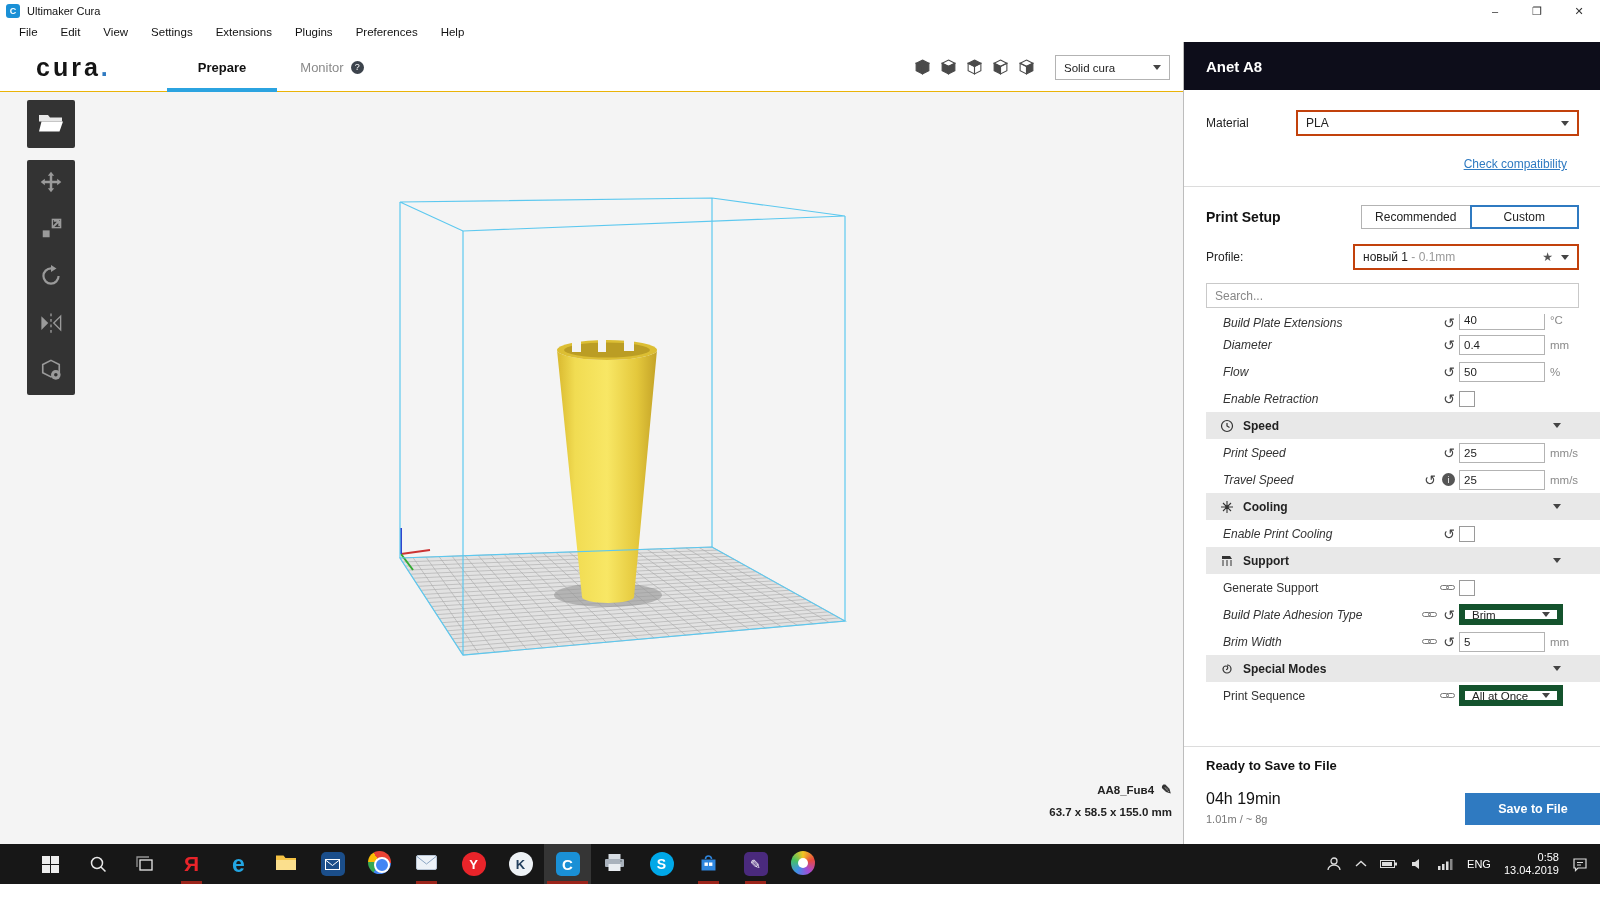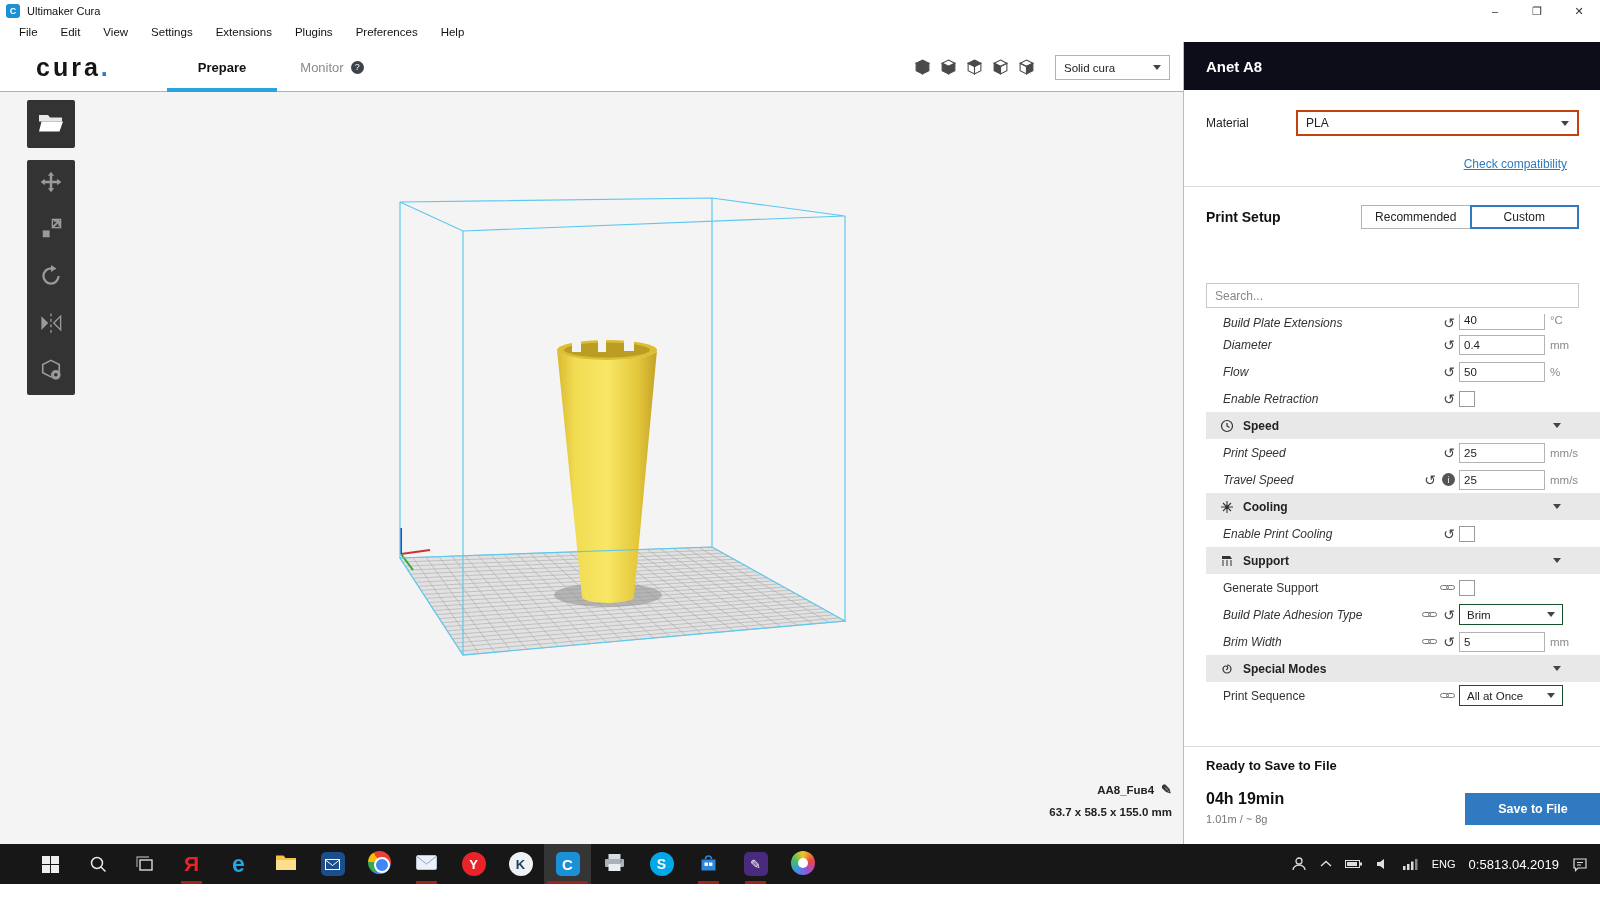--- a/index.html
+++ b/index.html
@@ -72,44 +72,44 @@
 .srow{height:27px;display:flex;align-items:center;position:relative;padding-left:17px}
 .srow.clipped{height:17px;overflow:hidden;align-items:flex-end;padding-bottom:1px}
 .slb{font-size:12px;color:#333}
 .slb.it{font-style:italic}
 .ricwrap{position:absolute;left:203px;width:46px;display:flex;justify-content:flex-end;gap:6px;align-items:center}
 .ric{display:inline-flex;align-items:center;cursor:pointer}
 .ctrl{position:absolute;left:253px;display:flex;align-items:center}
 .inp{width:86px;height:20px;border:1px solid #b3b3b3;font-size:11.5px;padding:0 4px;font-family:"Liberation Sans",sans-serif;background:#fff;color:#222}
 .unit{margin-left:5px;font-size:11.5px;color:#8a8a8a;white-space:nowrap}
 .cb{width:16px;height:16px;border:1px solid #9a9a9a;background:#fff;display:inline-block;cursor:pointer}
-.sel{width:104px;height:21px;border:1px solid #14532d;background:#fff;font-size:11.5px;display:flex;align-items:center;padding:0 7px;justify-content:space-between;cursor:pointer;color:#222}
+.sel{width:104px;height:21px;border:6px solid #14532d;background:#fff;font-size:11.5px;display:flex;align-items:center;padding:0 7px;justify-content:space-between;cursor:pointer;color:#222}
 .rv{font-size:14px;color:#444;line-height:1}
 .inf{width:13px;height:13px;border-radius:50%;background:#555;color:#fff;font-size:9px;display:inline-flex;align-items:center;justify-content:center}
 
 #ready{position:absolute;left:22px;top:716px;font-weight:bold;font-size:13px;color:#111}
-#ptime{position:absolute;left:22px;top:748px;font-weight:bold;font-size:16px;color:#111}
+#ptime{position:absolute;left:22px;top:748px;font-weight:normal;font-size:16px;color:#111}
 #pmat{position:absolute;left:22px;top:771px;font-size:11px;color:#777}
 #savebtn{position:absolute;left:281px;top:751px;width:136px;height:32px;background:#2f7ac1;color:#fff;border:none;font-weight:bold;font-size:12.5px;font-family:"Liberation Sans",sans-serif;cursor:pointer}
 
 
 #taskbar{position:absolute;left:0;top:844px;width:1600px;height:40px;background:#171717;display:flex;align-items:stretch;padding-left:27px}
 .tb-btn{width:47px;height:40px;display:flex;align-items:center;justify-content:center;position:relative;cursor:pointer;flex:0 0 auto}
 .tb-btn.active{background:rgba(255,255,255,.13)}
 .run{position:absolute;bottom:0;left:13px;right:13px;height:3px;background:#9b241a}
 .tb-btn.active .run{left:3px;right:3px}
 #taskbar-apps{display:flex}
 .ci{width:24px;height:24px;border-radius:50%;display:inline-flex;align-items:center;justify-content:center}
 .si{width:24px;height:24px;border-radius:5px;display:inline-flex;align-items:center;justify-content:center}
 .chrome-ic{width:23px;height:23px;border-radius:50%;background:conic-gradient(from -30deg,#ea4335 0 120deg,#4285f4 0 240deg,#34a853 0 300deg,#fbbc05 0 360deg);position:relative;display:inline-block}
 .chrome-ic::after{content:"";position:absolute;left:5.5px;top:5.5px;width:12px;height:12px;border-radius:50%;background:#4285f4;border:2.5px solid #fff}
 #tray{margin-left:auto;display:flex;align-items:center;gap:13px;padding-right:12px;color:#fff}
 .tri{display:inline-flex;align-items:center}
 #tray .lang{font-size:11px}
-.clockblk{display:flex;align-items:flex-end;font-size:13px;line-height:13px}
+.clockblk{display:flex;flex-direction:column;align-items:flex-end;font-size:11px;line-height:13px}
 #below{position:absolute;left:0;top:884px;width:1600px;height:16px;background:#fff}
 </style>
 </head>
 <body>
 
 <div id="screen">
 
   <div id="titlebar">
     <span class="app-ic">C</span>
     <span class="t">Ultimaker Cura</span>
@@ -336,20 +336,30 @@
     <div class="hdiv" style="top:144px"></div>
 
     <div id="printsetup-row">
       <span id="ps-title">Print Setup</span>
       <div id="seg">
         <div class="segc">Recommended</div>
         <div class="segc active">Custom</div>
       </div>
     </div>
 
+    <div id="profile-row">
+      <span class="lbl">Profile:</span>
+      <div class="dd">
+        <span><span>новый 1</span> <span class="pd">- 0.1mm</span></span>
+        <span class="ddr">
+            <span class="star">★</span>
+            <span class="chev"></span>
+          </span>
+      </div>
+    </div>
 
     <input id="search" placeholder="Search..." style="">
 
     <div id="settings-list">
         <div class="srow clipped">
           <span class="slb it">Build Plate Extensions</span>
           <span class="ricwrap">
             <span class="ric">
               <span class="rv">↺</span>
             </span>

